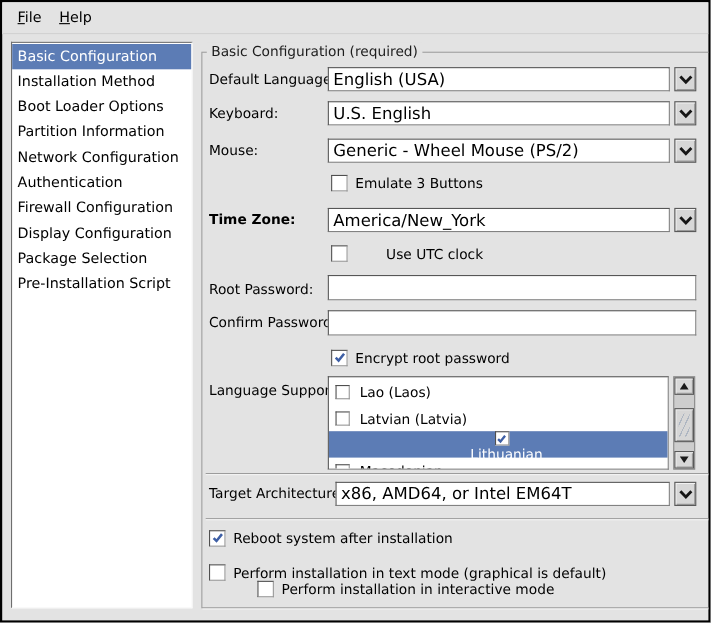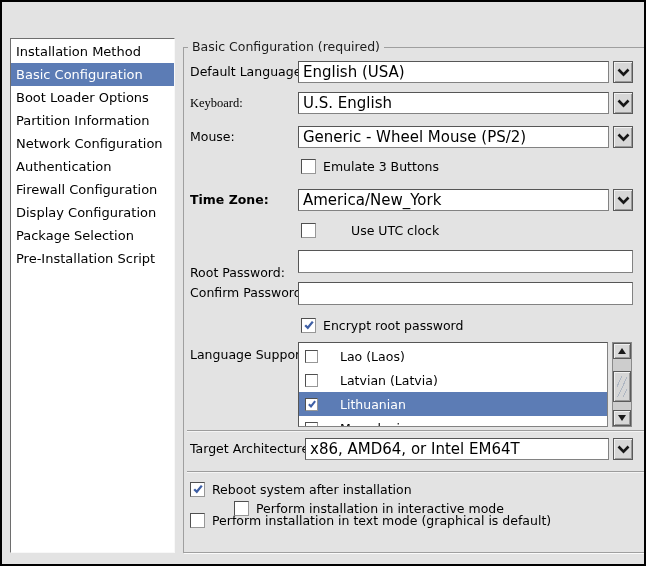--- a/index.html
+++ b/index.html
@@ -67,29 +67,29 @@
   .check svg { display:none; }
   .check.checked svg { display:block; }
   .cblabel { margin-left:7px; font-size:12.5px; color:#000; white-space:nowrap; }
   
   .listbox {
     position:absolute; left:114px; top:294px; width:310px; height:85px;
     background:#fff; border:1px solid; border-color:#565656 #828282 #828282 #565656;
     overflow:hidden; padding-top:1px;
   }
   .list-row { height:24px; display:flex; align-items:center; padding-left:6px; cursor:default; }
-  .list-row.selected { background:#5c7cb5; color:#fff; }
+  .list-row.selected { background:#5c7cb5; color:#fff;flex-direction:column; }
   .list-check {
     width:13px; height:13px; background:#fff; flex:0 0 13px;
     border:1px solid; border-color:#4f4f4f #979797 #979797 #4f4f4f;
     display:flex; align-items:center; justify-content:center;
   }
   .list-check svg { display:none; }
   .list-check.checked svg { display:block; }
-  .list-label { margin-left:22px; font-size:12.5px; white-space:nowrap; }
+  .list-label { margin-left:9px; font-size:12.5px; white-space:nowrap; }
   
   .scrollbar {
     position:absolute; left:428px; top:294px; width:20px; height:85px;
     background:#cdcdcd; border:1px solid #8a8a8a;
   }
   .sb-btn {
     position:absolute; left:0; width:18px; height:16px; background:#d8d8d8;
     border:1px solid #5a5a5a; box-shadow:inset 1px 1px 0 #f0f0f0, inset -1px -1px 0 #999;
     display:flex; align-items:center; justify-content:center; cursor:default;
   }
@@ -107,24 +107,28 @@
   }
   
   .hsep { position:absolute; left:3px; right:3px; height:2px;
     border-top:1px solid #9c9c9c; border-bottom:1px solid #f4f4f4; }
 </style>
 </head>
 <body>
 
 <div class="window">
 
+  <div class="menubar">
+    <div class="menu-item"><u>F</u><span>ile</span></div>
+    <div class="menu-item"><u>H</u><span>elp</span></div>
+  </div>
 
   <div class="sidebar">
+    <div class="side-item selected">Basic Configuration</div>
     <div class="side-item">Installation Method</div>
-    <div class="side-item selected">Basic Configuration</div>
     <div class="side-item">Boot Loader Options</div>
     <div class="side-item">Partition Information</div>
     <div class="side-item">Network Configuration</div>
     <div class="side-item">Authentication</div>
     <div class="side-item">Firewall Configuration</div>
     <div class="side-item">Display Configuration</div>
     <div class="side-item">Package Selection</div>
     <div class="side-item">Pre-Installation Script</div>
   </div>
 
@@ -134,21 +138,21 @@
     <span class="flabel" style="top:13px;">Default Language:</span>
     <div class="combo" style="left:114px; top:13px; width:335px;">
       <span class="combo-entry">English (USA)</span>
       <span class="combo-btn">
           <svg width="13" height="9" viewBox="0 0 13 9">
             <path d="M1.5 1.5 L6.5 6.7 L11.5 1.5" fill="none" stroke="#161616" stroke-width="2.6"></path>
           </svg>
         </span>
     </div>
 
-    <span class="flabel" style="top:44px;font-family:Liberation Serif, serif;">Keyboard:</span>
+    <span class="flabel" style="top:44px;">Keyboard:</span>
     <div class="combo" style="left:114px; top:44px; width:335px;">
       <span class="combo-entry">U.S. English</span>
       <span class="combo-btn">
           <svg width="13" height="9" viewBox="0 0 13 9">
             <path d="M1.5 1.5 L6.5 6.7 L11.5 1.5" fill="none" stroke="#161616" stroke-width="2.6"></path>
           </svg>
         </span>
     </div>
 
     <span class="flabel" style="top:78px;">Mouse:</span>
@@ -174,21 +178,21 @@
             <path d="M1.5 1.5 L6.5 6.7 L11.5 1.5" fill="none" stroke="#161616" stroke-width="2.6"></path>
           </svg>
         </span>
     </div>
 
     <div class="cbrow" style="left:117px; top:174px;gap:28px;">
       <span class="check"></span>
       <span class="cblabel">Use UTC clock</span>
     </div>
 
-    <span class="flabel" style="top:214px;">Root Password:</span>
+    <span class="flabel" style="top:204px;">Root Password:</span>
     <input class="entry" style="left: 114px; top: 202px; width: 335px; height: 23px;" type="text" value="">
 
     <span class="flabel" style="top:234px;">Confirm Password:</span>
     <input class="entry" style="left: 114px; top: 234px; width: 335px; height: 23px;" type="text" value="">
 
     <div class="cbrow" style="left:117px; top:269px;">
       <span class="check checked">
           <svg width="12" height="12" viewBox="0 0 12 12">
             <path d="M2.2 6.2 L4.8 8.8 L9.8 2.6" fill="none" stroke="#3e5fa5" stroke-width="2.3"></path>
           </svg>
@@ -248,19 +252,19 @@
           <svg width="12" height="12" viewBox="0 0 12 12">
             <path d="M2.2 6.2 L4.8 8.8 L9.8 2.6" fill="none" stroke="#3e5fa5" stroke-width="2.3"></path>
           </svg>
         </span>
       <span class="cblabel">Reboot system after installation</span>
     </div>
     <div class="cbrow" style="left:6px; top:464px;justify-content:flex-end;">
       <span class="check"></span>
       <span class="cblabel">Perform installation in text mode (graphical is default)</span>
     </div>
-    <div class="cbrow" style="left:6px; top:452px;padding-left:44px;">
+    <div class="cbrow" style="left:6px; top:479px;padding-left:44px;">
       <span class="check"></span>
       <span class="cblabel">Perform installation in interactive mode</span>
     </div>
   </div>
 
 </div>
 
 </body></html>

